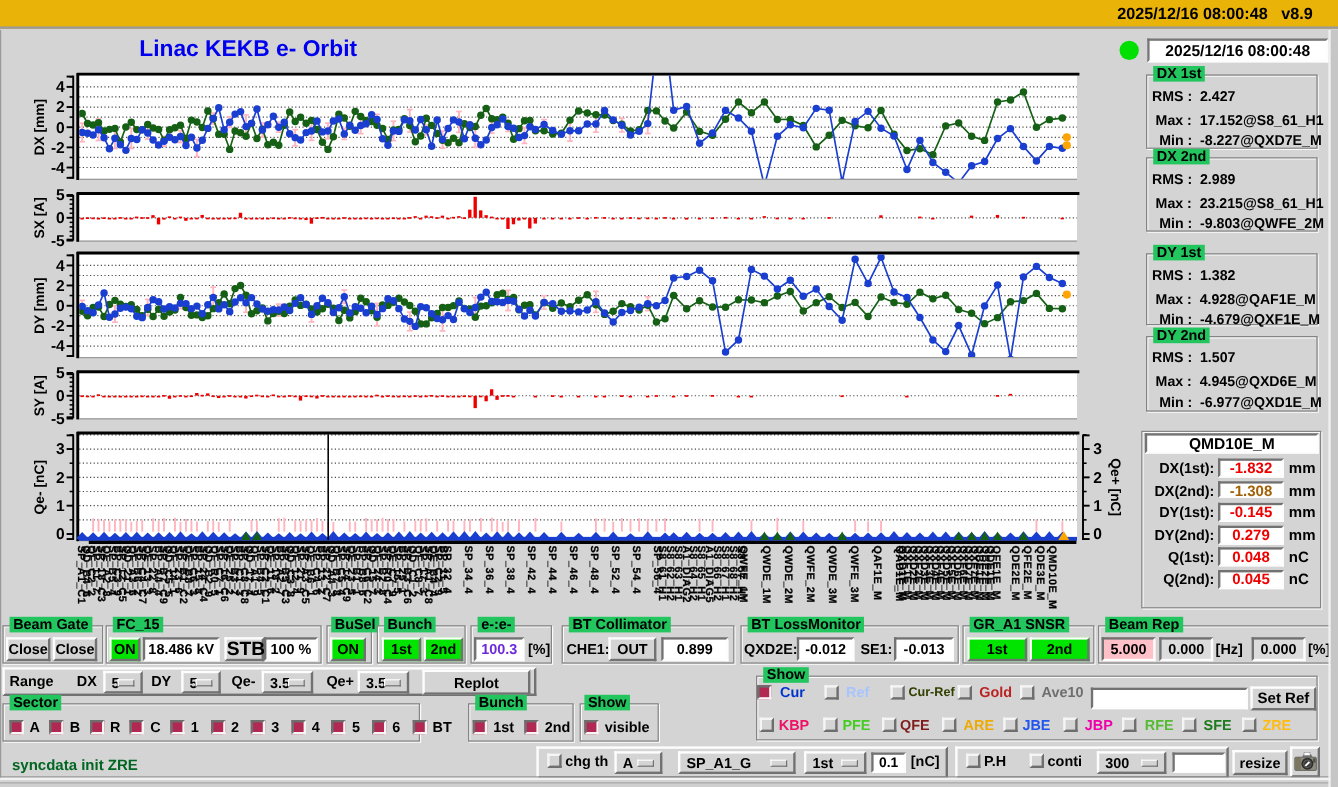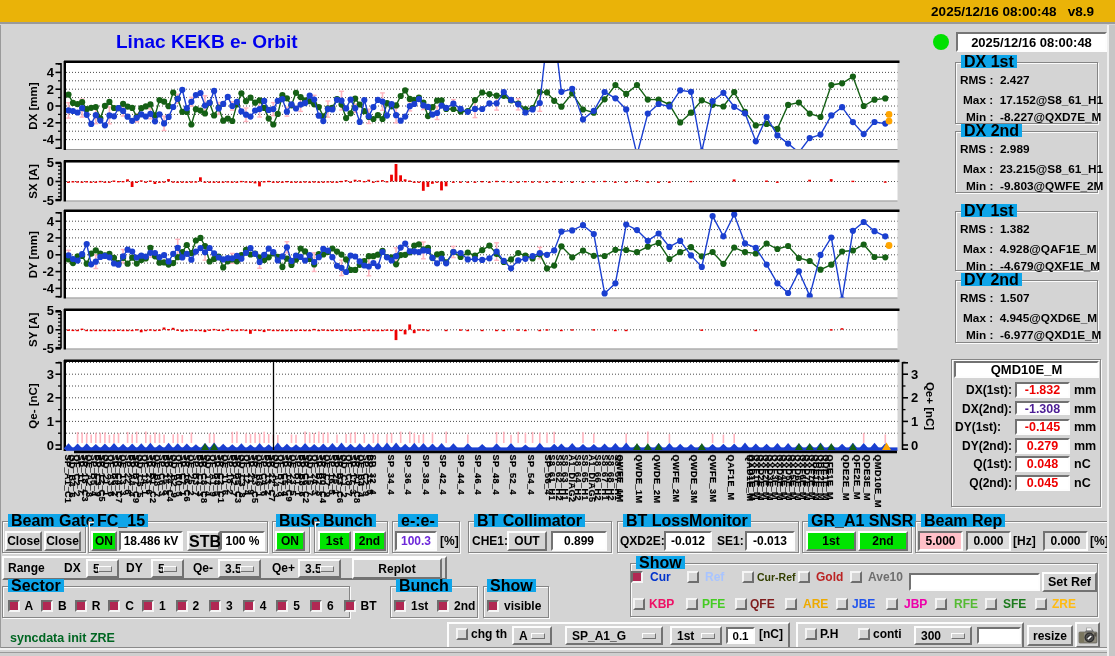--- a/index.html
+++ b/index.html
@@ -5,21 +5,21 @@
 font-family:"Liberation Sans",sans-serif;font-weight:bold}
 #topbar{position:absolute;left:0;top:0;width:1115px;height:24px;background:#eab308;
 border-bottom:2px solid #9a9a9a;font-size:13.5px}
 #topbar span{position:absolute;right:21px;top:4px}
 #title{position:absolute;left:116px;top:31px;font-size:19px;color:#0000ee}
 #gdot{position:absolute;left:933px;top:34px;width:16px;height:16px;border-radius:8px;background:#00e000}
 #timebox{position:absolute;left:956px;top:32px;width:151px;height:20px;background:#fff;
 border-top:2px solid #767676;border-left:2px solid #767676;border-bottom:2px solid #fdfdfd;border-right:2px solid #fdfdfd;
 font-size:13px;text-align:center;line-height:17px}
 .grp{position:absolute;border:1px solid #858585;box-shadow:inset 1px 1px 0 #fbfbfb,1px 1px 0 #fbfbfb}
-.gt{position:absolute;top:-8px;background:#0ea5e9;padding:0 3px;font-size:16px;line-height:13px;white-space:nowrap}
+.gt{position:absolute;top:-8px;background:#22c55e;padding:0 3px;font-size:12px;line-height:13px;white-space:nowrap}
 .btn{position:absolute;background:#d4d4d4;border-top:2px solid #fdfdfd;border-left:2px solid #fdfdfd;
 border-bottom:2px solid #727272;border-right:2px solid #727272;text-align:center;white-space:nowrap}
 .grn{background:#00e400}
 .fld{position:absolute;background:#fff;border-top:2px solid #727272;border-left:2px solid #727272;
 border-bottom:2px solid #fdfdfd;border-right:2px solid #fdfdfd;text-align:center;white-space:nowrap}
 .gfld{background:#dcdcdc}
 .pfld{background:#ffc0c8}
 .lbl{position:absolute;white-space:nowrap;line-height:14px}
 .dash{position:absolute;right:5px;top:50%;margin-top:-3px;width:14px;height:6px;background:#d4d4d4;
 border-top:1px solid #fdfdfd;border-left:1px solid #fdfdfd;border-bottom:1px solid #727272;border-right:1px solid #727272;display:block}
@@ -1360,23 +1360,23 @@
   </div>
 <div class="lbl" style="left:960px;top:291px;font-size:11.8px;color:#000">RMS :&nbsp; 1.507</div>
 <div class="lbl" style="left:963px;top:311px;font-size:11.8px;color:#000">Max :&nbsp; 4.945@QXD6E_M</div>
 <div class="lbl" style="left:966px;top:328px;font-size:11.8px;color:#000">Min :&nbsp; -6.977@QXD1E_M</div>
 <div class="grp" style="left:951px;top:359px;width:150px;height:148px"></div>
 <div class="fld " style="left:954px;top:361px;width:145px;height:17px;font-size:13px;line-height:14px;color:#000">QMD10E_M</div>
 <div class="lbl" style="left:955px;top:383px;width:57px;text-align:right;font-size:12px">DX(1st):</div>
 <div class="fld " style="left:1015px;top:382.0px;width:55px;height:16px;font-size:12.5px;line-height:13px;color:#ee0000">-1.832</div>
 <div class="lbl" style="left:1074px;top:383.0px;font-size:12.5px;color:#000">mm</div>
 <div class="lbl" style="left:955px;top:402px;width:57px;text-align:right;font-size:12px">DX(2nd):</div>
-<div class="fld " style="left:1015px;top:400.6px;width:55px;height:14px;font-size:12.5px;line-height:13px;color:#4c1d95">-1.308</div>
+<div class="fld " style="left:1015px;top:400.6px;width:55px;height:14px;font-size:12.5px;line-height:13px;color:#a16207">-1.308</div>
 <div class="lbl" style="left:1074px;top:401.6px;font-size:12.5px;color:#000">mm</div>
-<div class="lbl" style="left:955px;top:420px;width:57px;text-align:left;font-size:12px">DY(1st):</div>
+<div class="lbl" style="left:955px;top:420px;width:57px;text-align:right;font-size:12px">DY(1st):</div>
 <div class="fld " style="left:1015px;top:419.2px;width:55px;height:16px;font-size:12.5px;line-height:13px;color:#ee0000">-0.145</div>
 <div class="lbl" style="left:1074px;top:420.2px;font-size:12.5px;color:#000">mm</div>
 <div class="lbl" style="left:955px;top:439px;width:57px;text-align:right;font-size:12px">DY(2nd):</div>
 <div class="fld " style="left:1015px;top:437.8px;width:55px;height:16px;font-size:12.5px;line-height:13px;color:#ee0000">0.279</div>
 <div class="lbl" style="left:1074px;top:438.8px;font-size:12.5px;color:#000">mm</div>
 <div class="lbl" style="left:955px;top:457px;width:57px;text-align:right;font-size:12px">Q(1st):</div>
 <div class="fld " style="left:1015px;top:456.4px;width:55px;height:16px;font-size:12.5px;line-height:13px;color:#ee0000">0.048</div>
 <div class="lbl" style="left:1074px;top:457.4px;font-size:12.5px;color:#000">nC</div>
 <div class="lbl" style="left:955px;top:476px;width:57px;text-align:right;font-size:12px">Q(2nd):</div>
 <div class="fld " style="left:1015px;top:475.0px;width:55px;height:16px;font-size:12.5px;line-height:13px;color:#ee0000">0.045</div>

